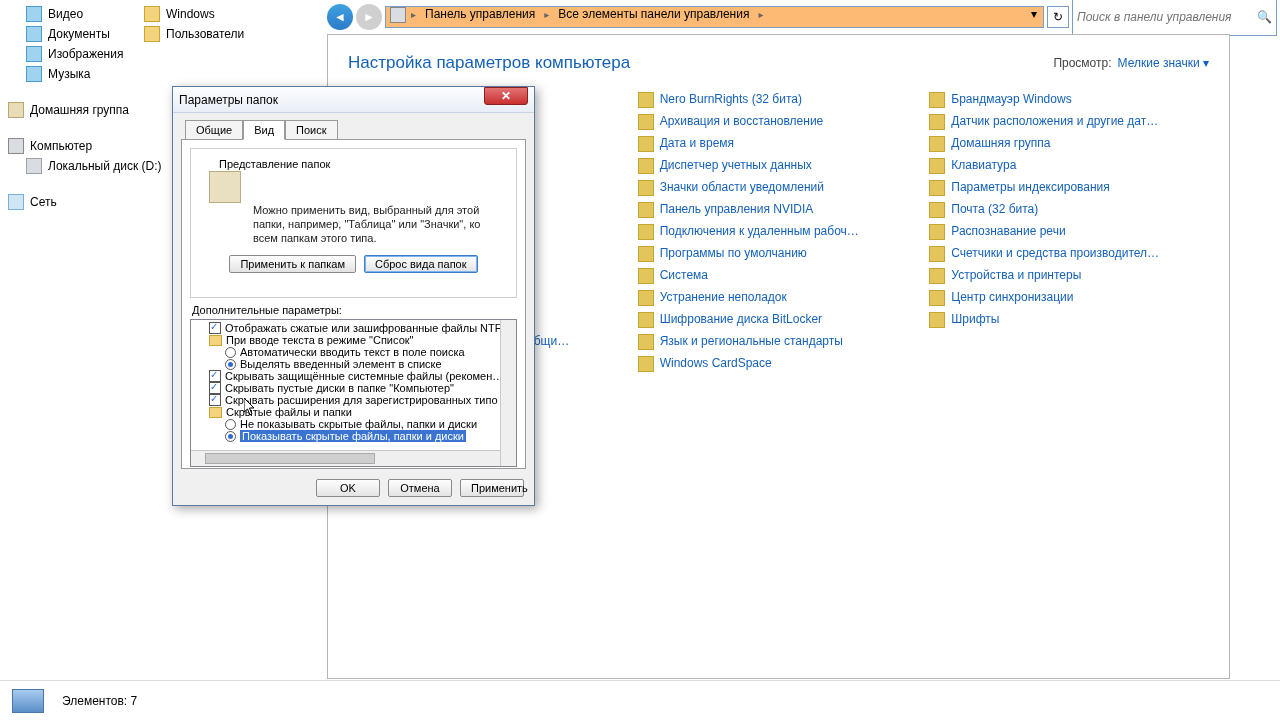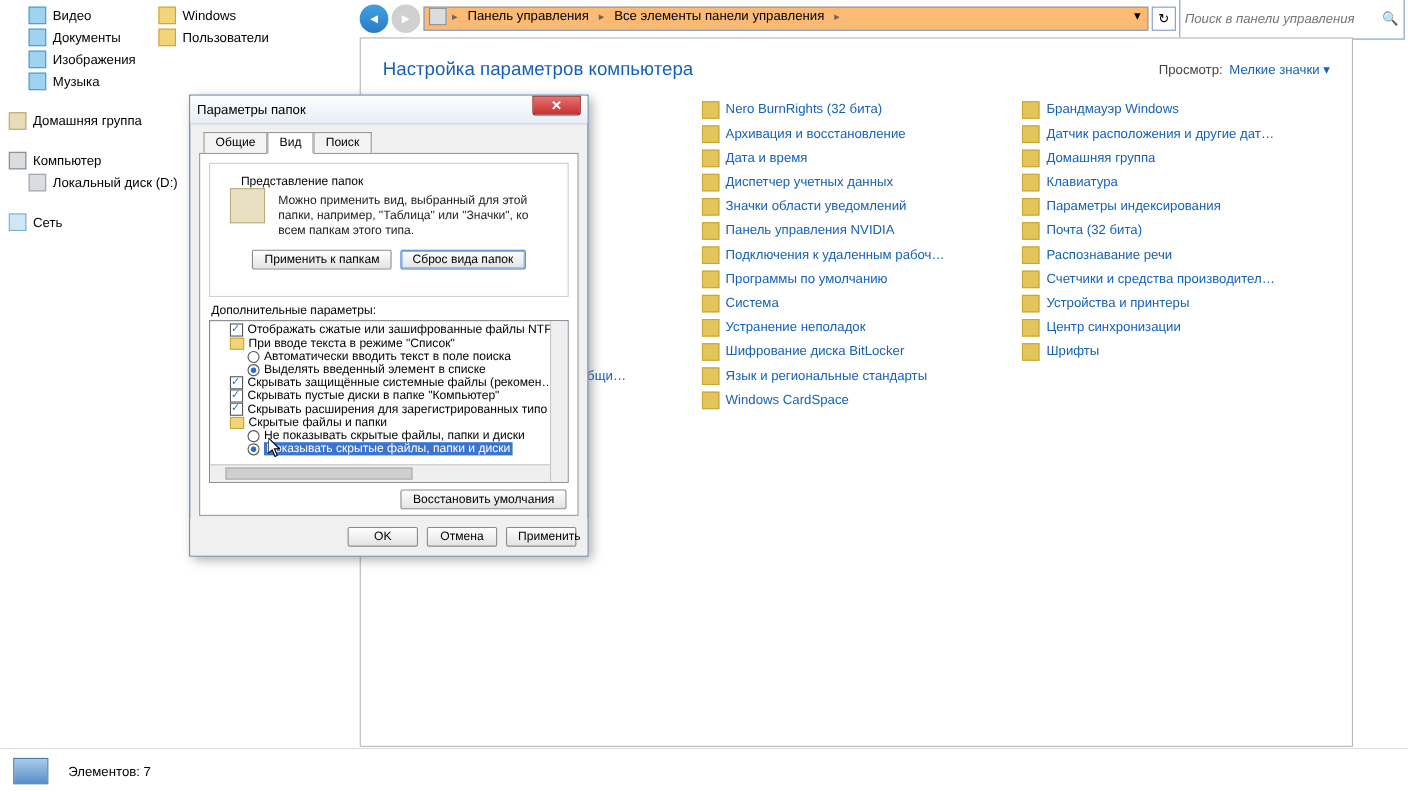--- a/index.html
+++ b/index.html
@@ -181,21 +181,21 @@
   border: 1px solid #cfcfcf;
   padding: 20px;
   margin-bottom: 6px;
 }
 .group-title {
   position:relative; top:-12px; left:4px;
   background:#fff; padding:0 4px;
   font-size:11px;
 }
 .group-inner { margin-top:-8px; }
-.desc { font-size:11px; color:#222; padding: 0 0 6px 42px; line-height:14px;}
+.desc { font-size:11px; color:#222; padding: 0 0 6px 42px; line-height:14px;margin-top:28px;}
 .desc-ico {
   position:absolute; left:18px; top:22px;
   width:32px;height:32px;
   background:#e8e0c0; border:1px solid #b8ac80;
 }
 .btn {
   font-size:11px;
   padding: 2px 10px;
   background: linear-gradient(#fefefe,#e3e3e3);
   border: 1px solid #8a8a8a;

